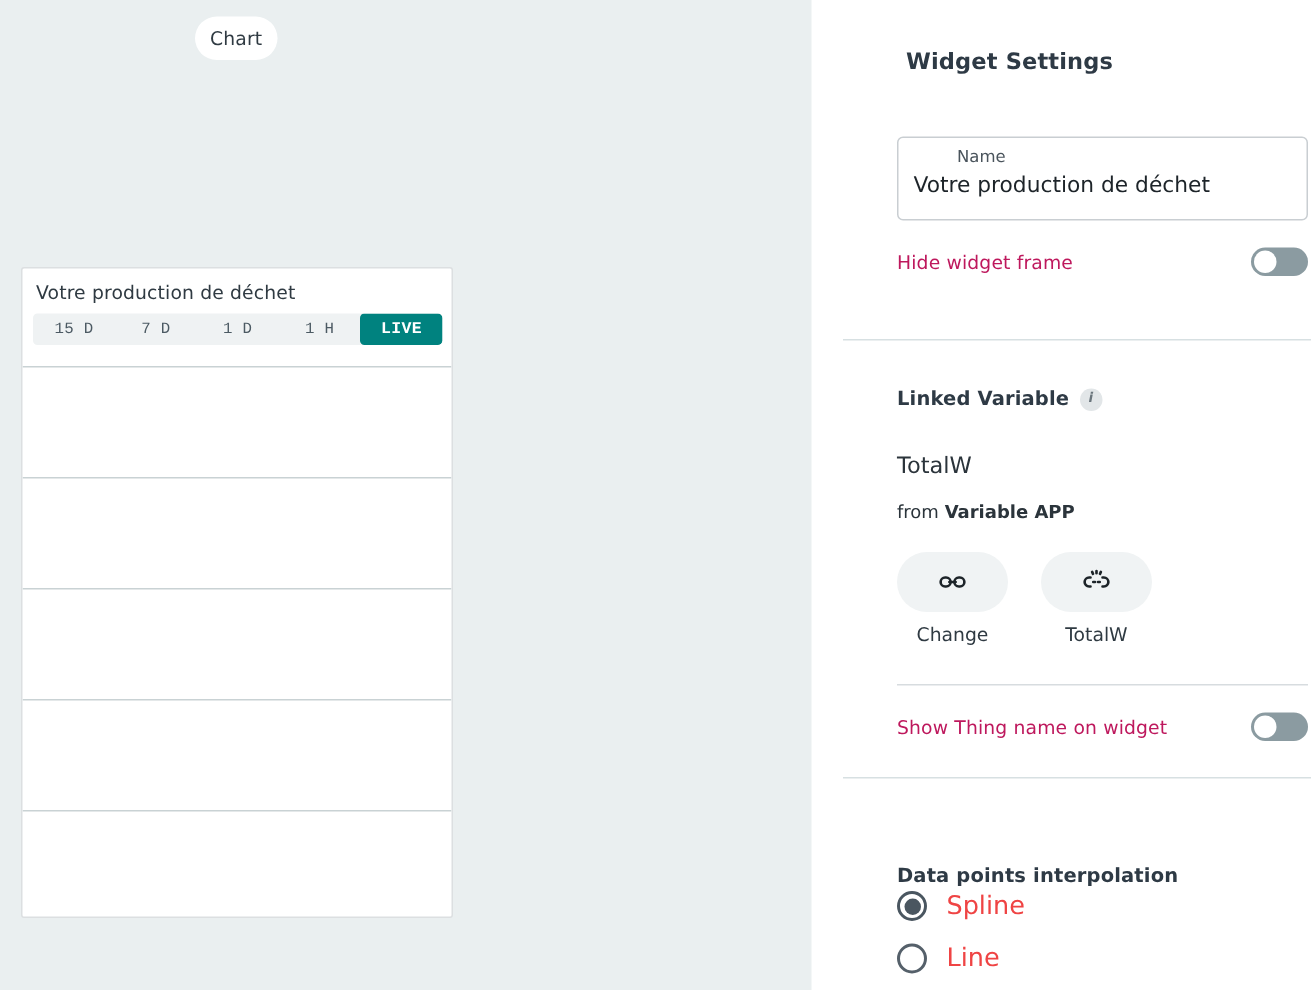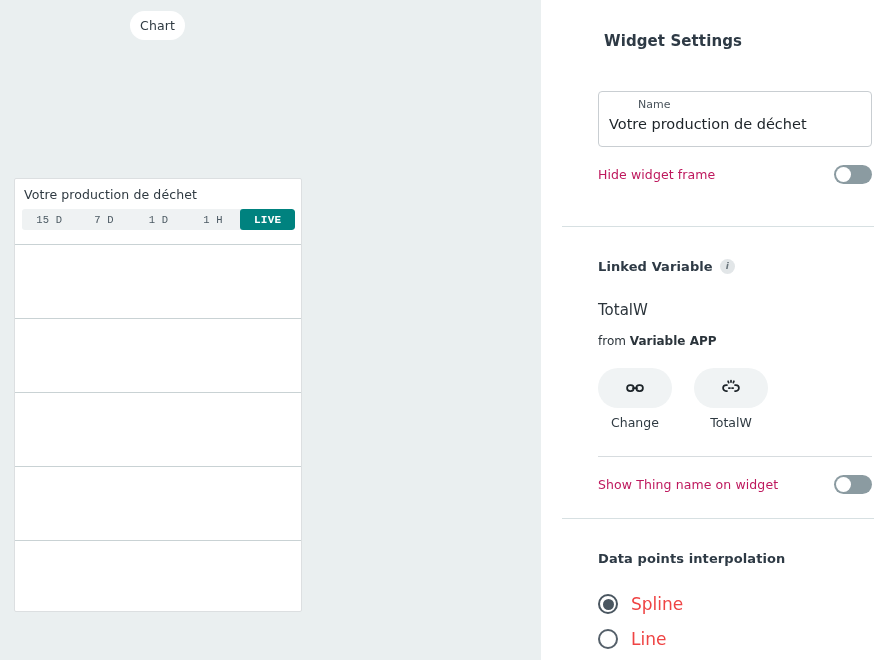--- a/index.html
+++ b/index.html
@@ -359,21 +359,21 @@
 
     <div class="row" style="top:473px">
       <span class="row-label">Show Thing name on widget</span>
       <span class="toggle">
         <span class="knob"></span>
       </span>
     </div>
 
     <div class="divider" style="top:518px"></div>
 
-    <div class="section-head" style="top:551px">
+    <div class="section-head" style="top:577px">
       <span>Data points interpolation</span>
     </div>
 
     <div class="radio-row" style="top:594px">
       <span class="radio">
         <span class="dot"></span>
       </span>
       <span class="radio-label">Spline</span>
     </div>
 

